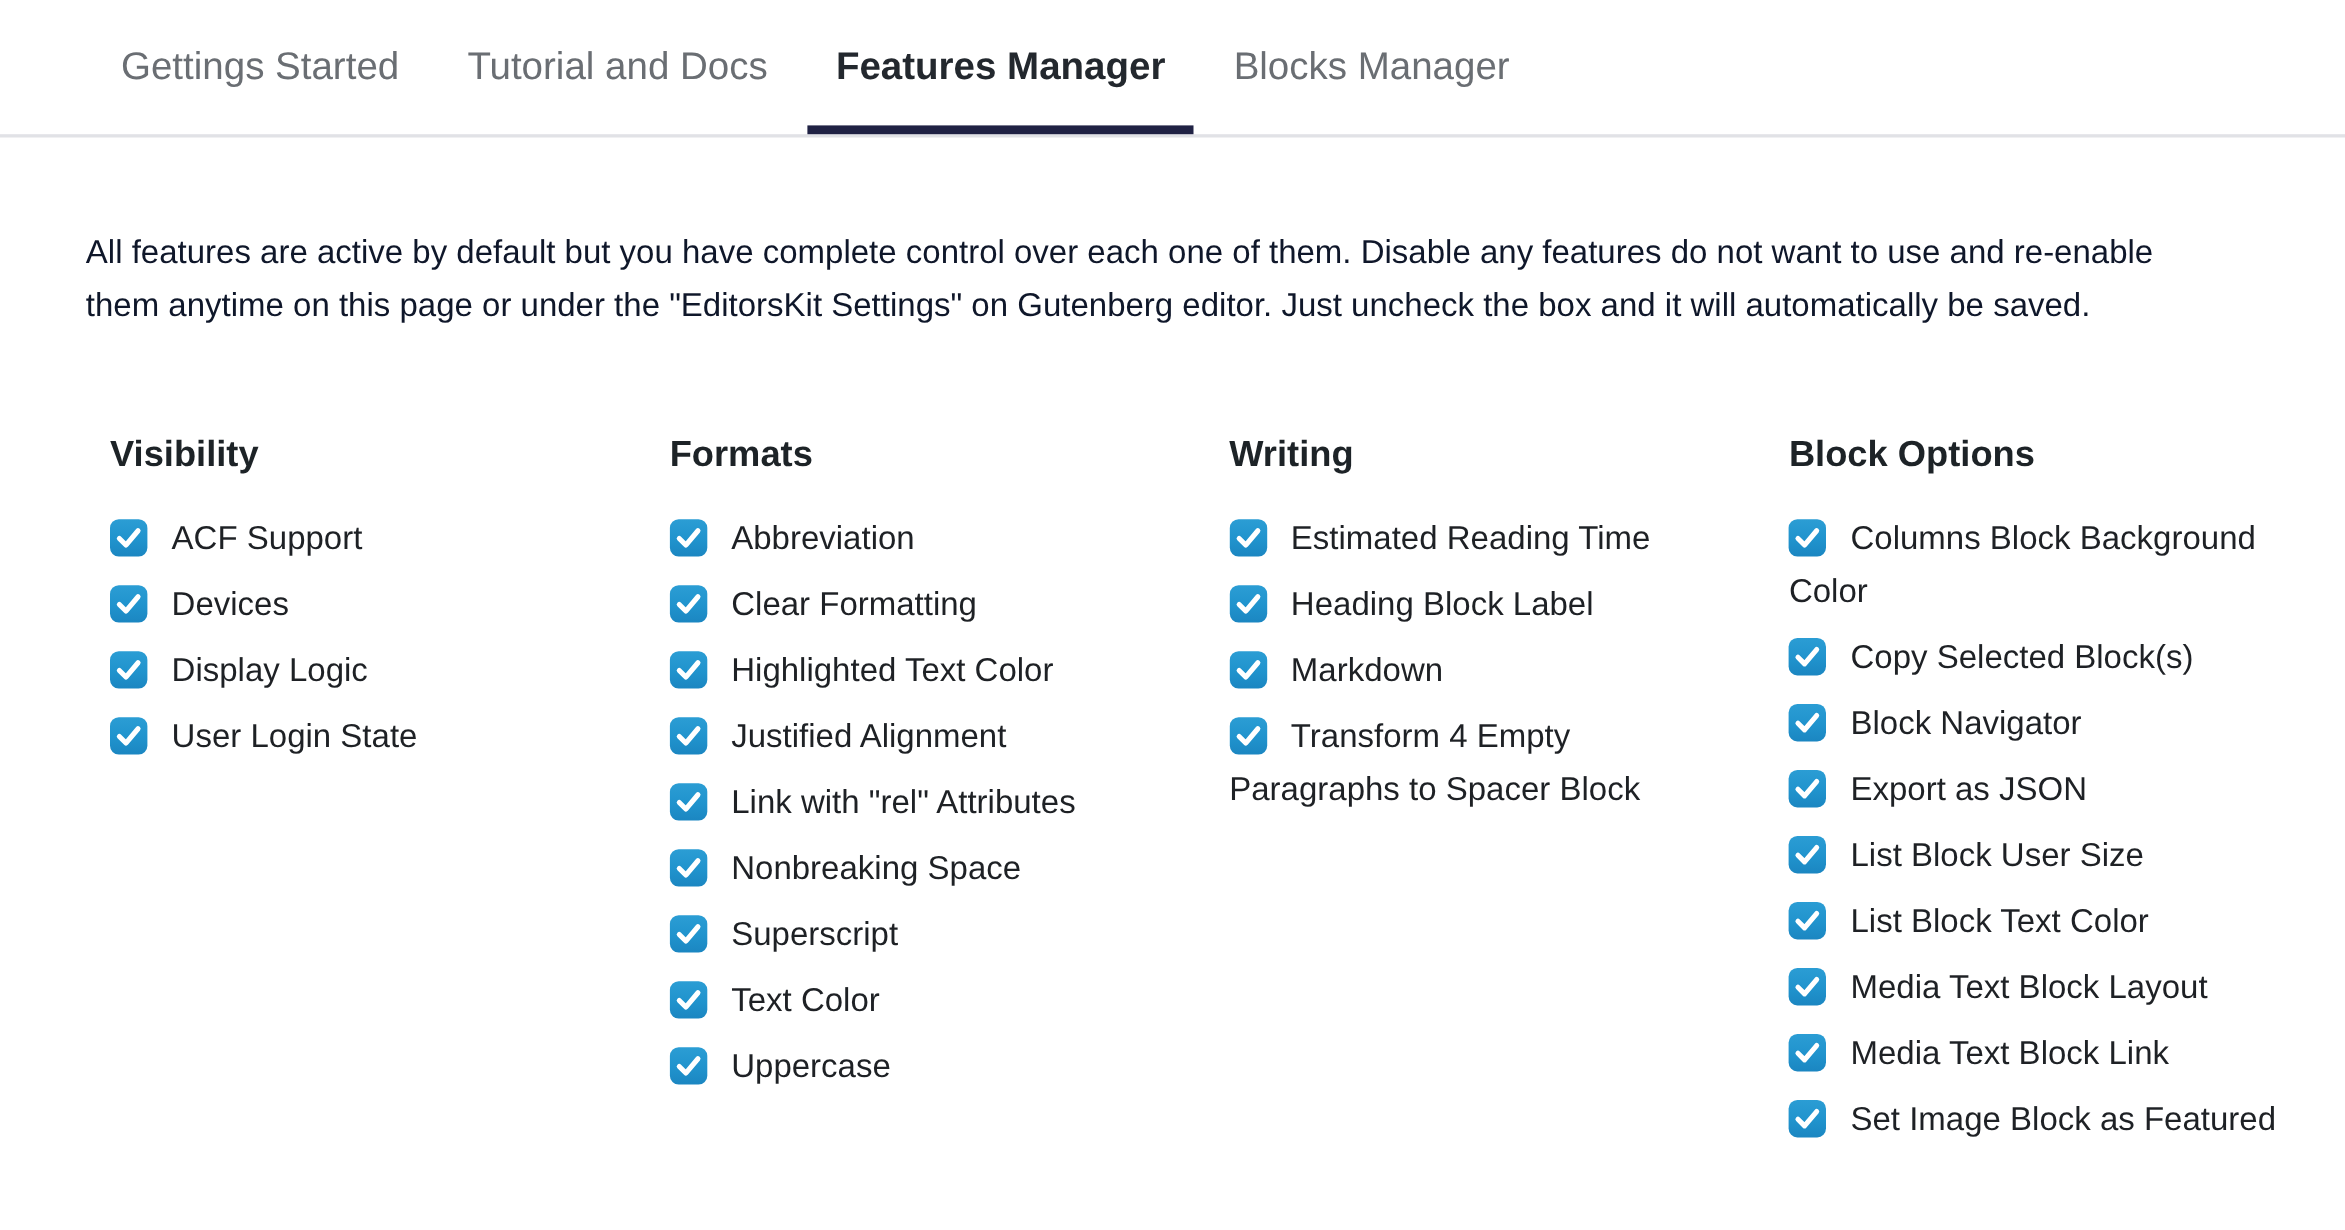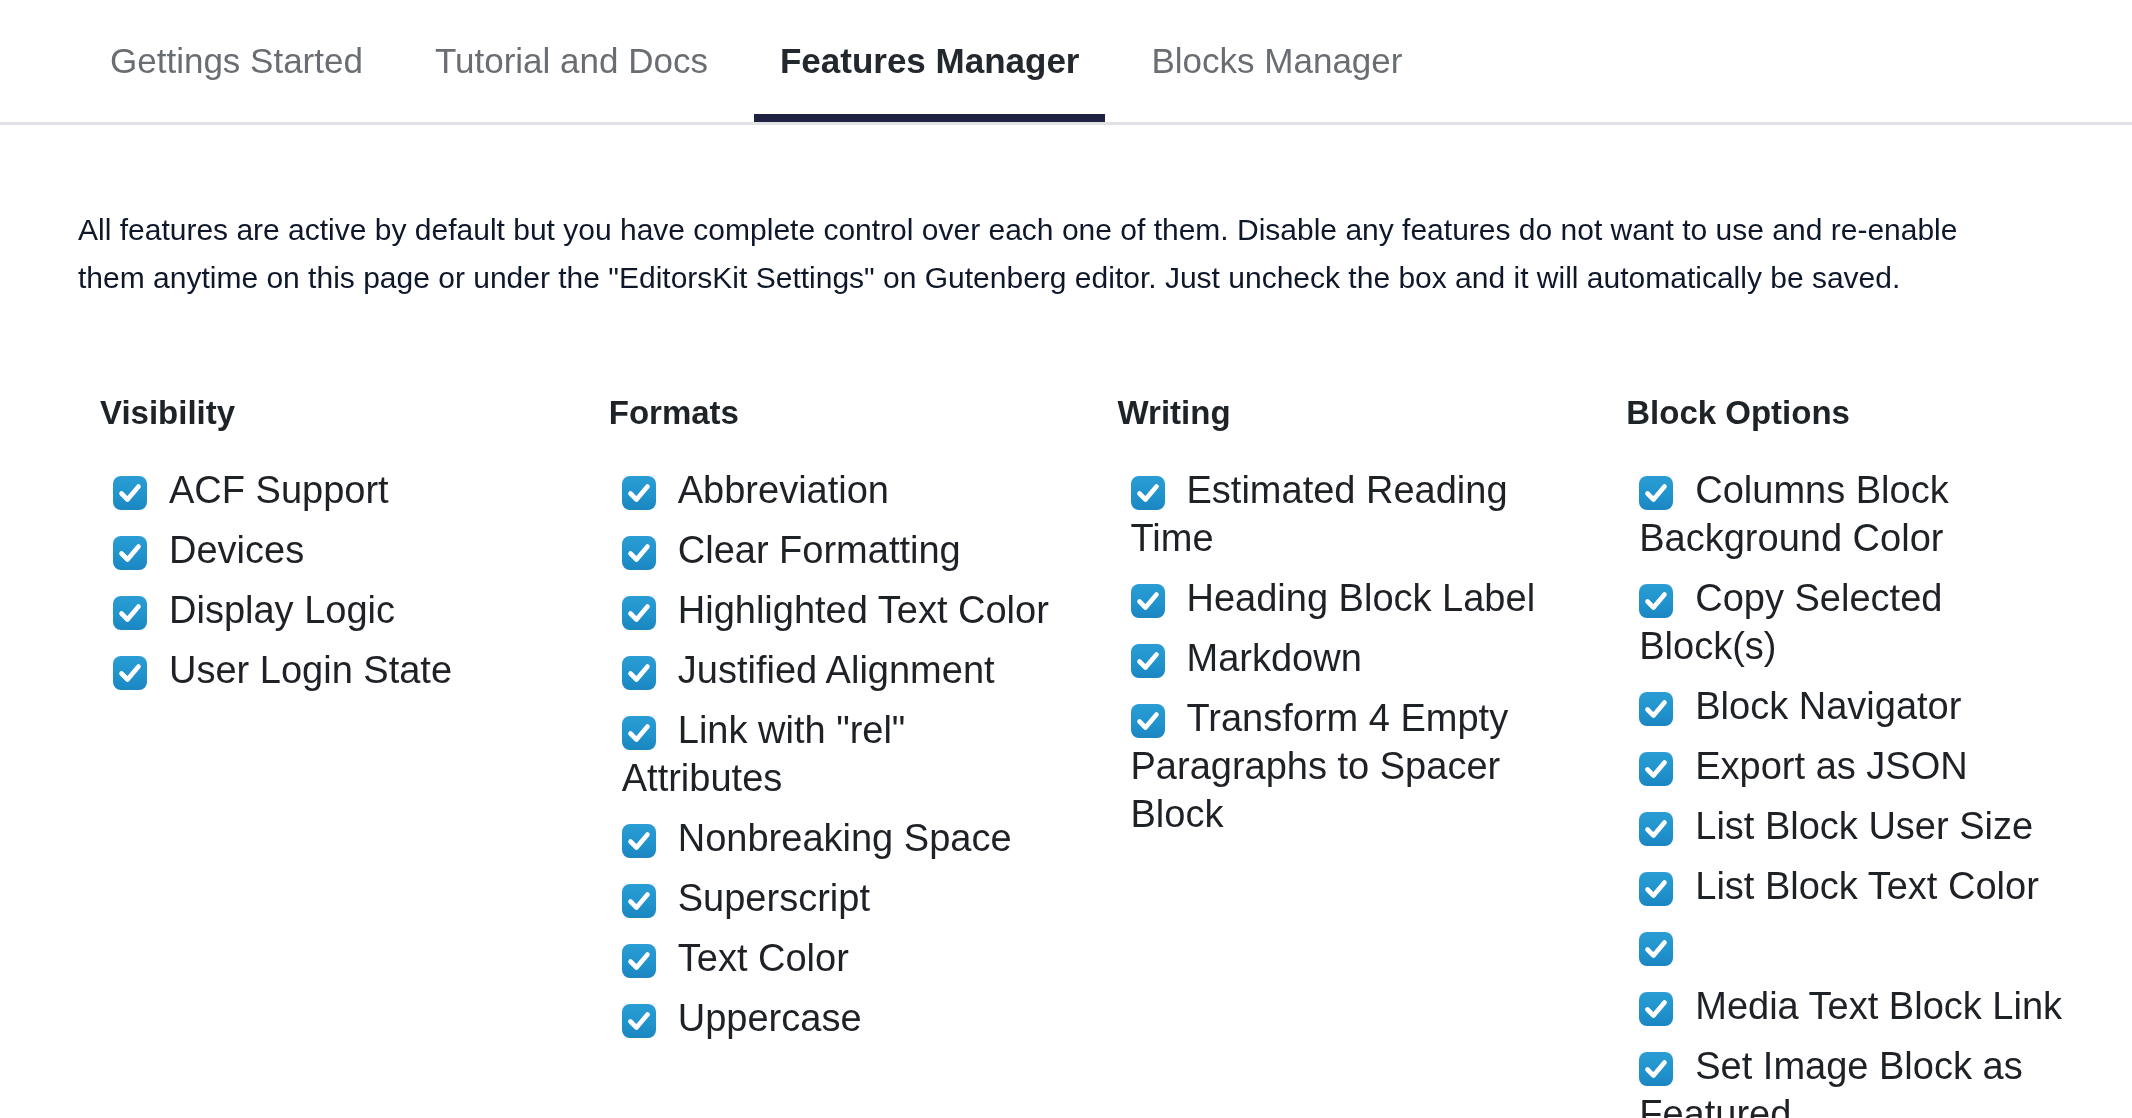--- a/index.html
+++ b/index.html
@@ -15,21 +15,21 @@
     overflow: hidden;
     color: var(--text, #1e2125);
   }
 
   
   .tabbar {
     height: 125px;
     display: flex;
     align-items: stretch;
     padding-left: 84px;
-    gap: 20px;
+    gap: 10px;
     border-bottom: 3px solid var(--border, #e1e2e6);
     background: #fff;
   }
   .tab {
     display: flex;
     align-items: center;
     padding: 0 26px;
     font-size: 35px;
     font-weight: 500;
     color: var(--tab-inactive, #6a6e73);
@@ -73,26 +73,25 @@
   }
   .col-title {
     margin: 0 0 33px 0;
     font-size: 33px;
     line-height: 40px;
     font-weight: 700;
     color: #1d2327;
   }
   .feature {
     display: block;
-    font-size: 38px;
+    font-size: 30px;
     line-height: 48px;
     margin-bottom: 12px;
     color: var(--text, #1e2125);
     cursor: pointer;
-    margin-left: 13px;
   }
   .checkbox {
     display: inline-block;
     width: 34px;
     height: 34px;
     border-radius: 8px;
     background: linear-gradient(180deg, #2b9dd4 0%, var(--checkbox, #2093cd) 55%, #1b86c1 100%);
     vertical-align: -7px;
     margin-right: 22px;
     position: relative;
@@ -203,21 +202,21 @@
               <path d="M8.5 17.5 L14.5 23.5 L25.5 10.5" fill="none" stroke="#ffffff" stroke-width="4.6" stroke-linecap="round" stroke-linejoin="round"></path>
             </svg></span><span class="feature-label">Export as JSON</span></label>
         <label class="feature"><span class="checkbox" role="checkbox" aria-checked="true"><svg viewBox="0 0 34 34" aria-hidden="true">
               <path d="M8.5 17.5 L14.5 23.5 L25.5 10.5" fill="none" stroke="#ffffff" stroke-width="4.6" stroke-linecap="round" stroke-linejoin="round"></path>
             </svg></span><span class="feature-label">List Block User Size</span></label>
         <label class="feature"><span class="checkbox" role="checkbox" aria-checked="true"><svg viewBox="0 0 34 34" aria-hidden="true">
               <path d="M8.5 17.5 L14.5 23.5 L25.5 10.5" fill="none" stroke="#ffffff" stroke-width="4.6" stroke-linecap="round" stroke-linejoin="round"></path>
             </svg></span><span class="feature-label">List Block Text Color</span></label>
         <label class="feature"><span class="checkbox" role="checkbox" aria-checked="true"><svg viewBox="0 0 34 34" aria-hidden="true">
               <path d="M8.5 17.5 L14.5 23.5 L25.5 10.5" fill="none" stroke="#ffffff" stroke-width="4.6" stroke-linecap="round" stroke-linejoin="round"></path>
-            </svg></span></label>
+            </svg></span><span class="feature-label">Media Text Block Layout</span></label>
         <label class="feature"><span class="checkbox" role="checkbox" aria-checked="true"><svg viewBox="0 0 34 34" aria-hidden="true">
               <path d="M8.5 17.5 L14.5 23.5 L25.5 10.5" fill="none" stroke="#ffffff" stroke-width="4.6" stroke-linecap="round" stroke-linejoin="round"></path>
             </svg></span><span class="feature-label">Media Text Block Link</span></label>
         <label class="feature"><span class="checkbox" role="checkbox" aria-checked="true"><svg viewBox="0 0 34 34" aria-hidden="true">
               <path d="M8.5 17.5 L14.5 23.5 L25.5 10.5" fill="none" stroke="#ffffff" stroke-width="4.6" stroke-linecap="round" stroke-linejoin="round"></path>
             </svg></span><span class="feature-label">Set Image Block as Featured</span></label>
       </section>
     </div>
 </main>
 

